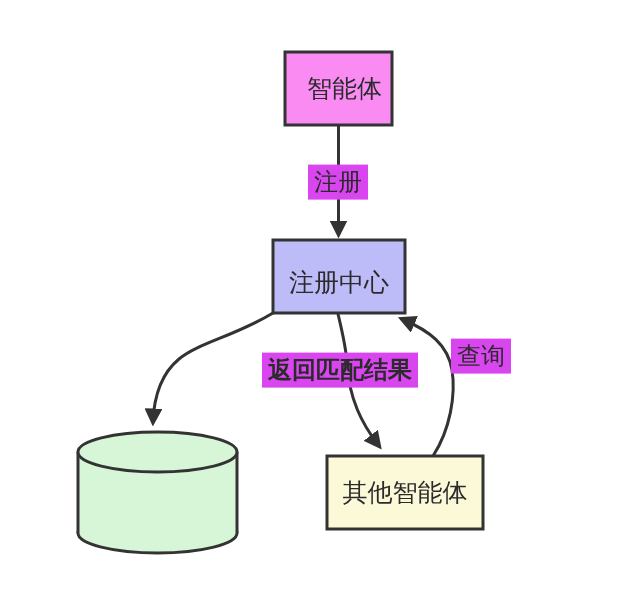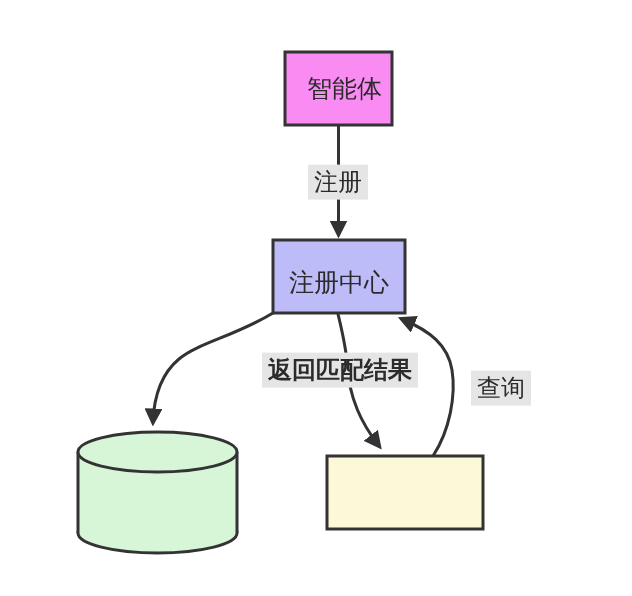--- a/index.html
+++ b/index.html
@@ -14,21 +14,21 @@
   .edge{fill:none;stroke:#333333;stroke-width:3;stroke-linecap:round;}
   .node-label{
     position:absolute;
     display:flex;align-items:center;justify-content:center;
     color:#2b2b2b;font-size:25px;font-weight:400;
     text-align:center;white-space:nowrap;
   }
   .edge-label{
     position:absolute;
     transform:translate(-50%,-50%);
-    background:#e5e5e5;
+    background:#d946ef;
     color:#2b2b2b;font-size:24px;line-height:1.2;
     padding:3px 6px;white-space:nowrap;
   }
 </style>
 </head>
 <body>
 
 <div class="canvas">
 
   <svg width="632" height="596" viewBox="0 0 632 596">
@@ -59,21 +59,22 @@
     </g>
 
     <rect x="327" y="456" width="156" height="73" stroke="#333333" stroke-width="3" fill="#fcf9d8"></rect>
   </svg>
 
   <div class="node-label" style="left:285px;top:52px;width:119px;height:73px;">智能体</div>
 
   <div class="node-label" style="left:273px;top:240px;width:132px;height:84px;">注册中心</div>
 
 
+  <div class="node-label" style="left:327px;top:456px;width:156px;height:73px;">其他智能体</div>
 
   <div class="edge-label" style="left:338px;top:182px;">注册</div>
 
 
   <div class="edge-label" style="left:340px;top:370px;font-weight:bold;">返回匹配结果</div>
 
-  <div class="edge-label" style="left:481px;top:388px;margin-left:20px;">查询</div>
+  <div class="edge-label" style="left:481px;top:356px;">查询</div>
 
 </div>
 
 </body></html>

